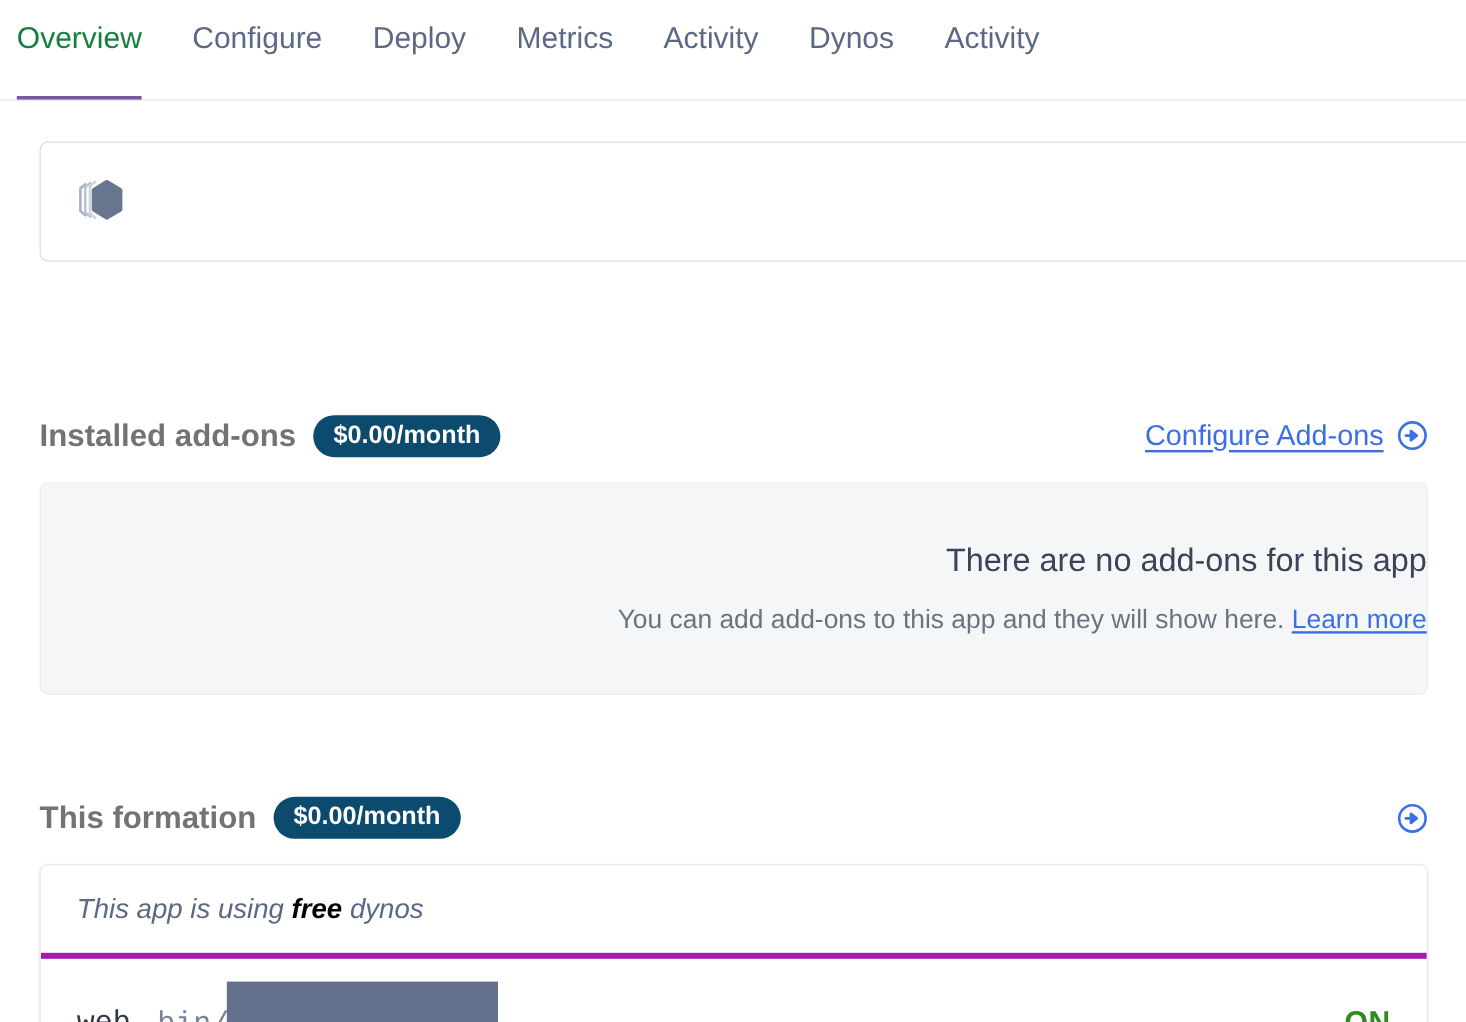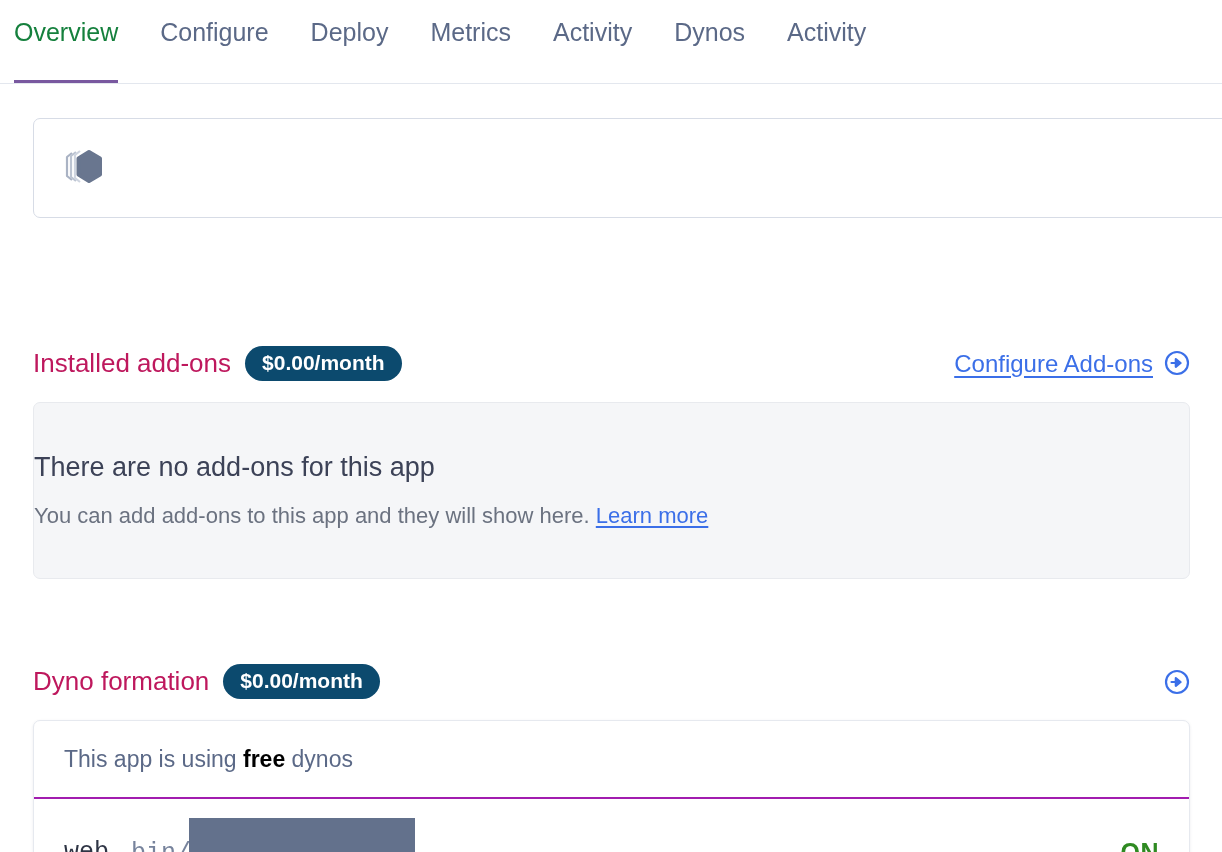--- a/index.html
+++ b/index.html
@@ -70,22 +70,22 @@
   
   .section-head {
     position: absolute;
     left: 33px;
     width: 1157px;
     display: flex;
     align-items: center;
   }
   .section-title {
     font-size: 26px;
-    color: #be185d;
-    font-weight: 400;
+    color: #737373;
+    font-weight: 700;
     white-space: nowrap;
   }
   .badge {
     margin-left: 14px;
     background: #0c4a6e;
     color: #ffffff;
     font-size: 21px;
     font-weight: bold;
     border-radius: 999px;
     padding: 6px 17px 8px 17px;
@@ -111,21 +111,21 @@
     position: absolute;
     left: 33px;
     top: 318px;
     width: 1157px;
     height: 177px;
     background: #f5f6f8;
     border: 1px solid #e8eaee;
     border-radius: 7px;
     display: flex;
     flex-direction: column;
-    align-items: flex-start;
+    align-items: flex-end;
     justify-content: center;
   }
   .empty-title {
     font-size: 27px;
     color: #3c4257;
     margin-bottom: 20px;
   }
   .empty-sub {
     font-size: 22px;
     color: #6b7280;
@@ -147,23 +147,24 @@
     border: 1px solid #e6e9ef;
     border-radius: 7px;
     box-shadow: 0 1px 3px rgba(60,66,87,0.10);
     overflow: hidden;
   }
   .dyno-card-head {
     height: 78px;
     display: flex;
     align-items: center;
     padding: 0 30px;
-    border-bottom: 2px solid #a21caf;
+    border-bottom: 5px solid #a21caf;
     font-size: 23px;
     color: #5b6987;
+    font-style: italic;
   }
   .dyno-card-head b { font-weight: bold; color: #000000; }
   .dyno-row {
     height: 107px;
     display: flex;
     align-items: center;
     padding: 0 30px;
   }
   .proc-type {
     font-family: "Liberation Mono", monospace;
@@ -235,21 +236,21 @@
 
   <div class="empty-card">
     <div class="empty-title">There are no add-ons for this app</div>
     <div class="empty-sub">
       <span>You can add add-ons to this app and they will show here.</span>
       <a href="#">Learn more</a>
     </div>
   </div>
 
   <div class="section-head" style="top:580px;">
-    <span class="section-title">Dyno formation</span>
+    <span class="section-title">This formation</span>
     <span class="badge">$0.00/month</span>
     <span class="spacer"></span>
     <a class="config-link" href="#">
       <span class="arrow-circle">
         <svg width="26" height="26" viewBox="0 0 26 26">
           <circle cx="13" cy="13" r="11" fill="none" stroke="#3b6fe8" stroke-width="2.2"></circle>
           <path d="M7.5 13 H15 M11.8 9.2 L16.6 13 L11.8 16.8 Z" fill="#3b6fe8" stroke="#3b6fe8" stroke-width="2.2" stroke-linejoin="round" stroke-linecap="round"></path>
         </svg>
       </span>
     </a>

